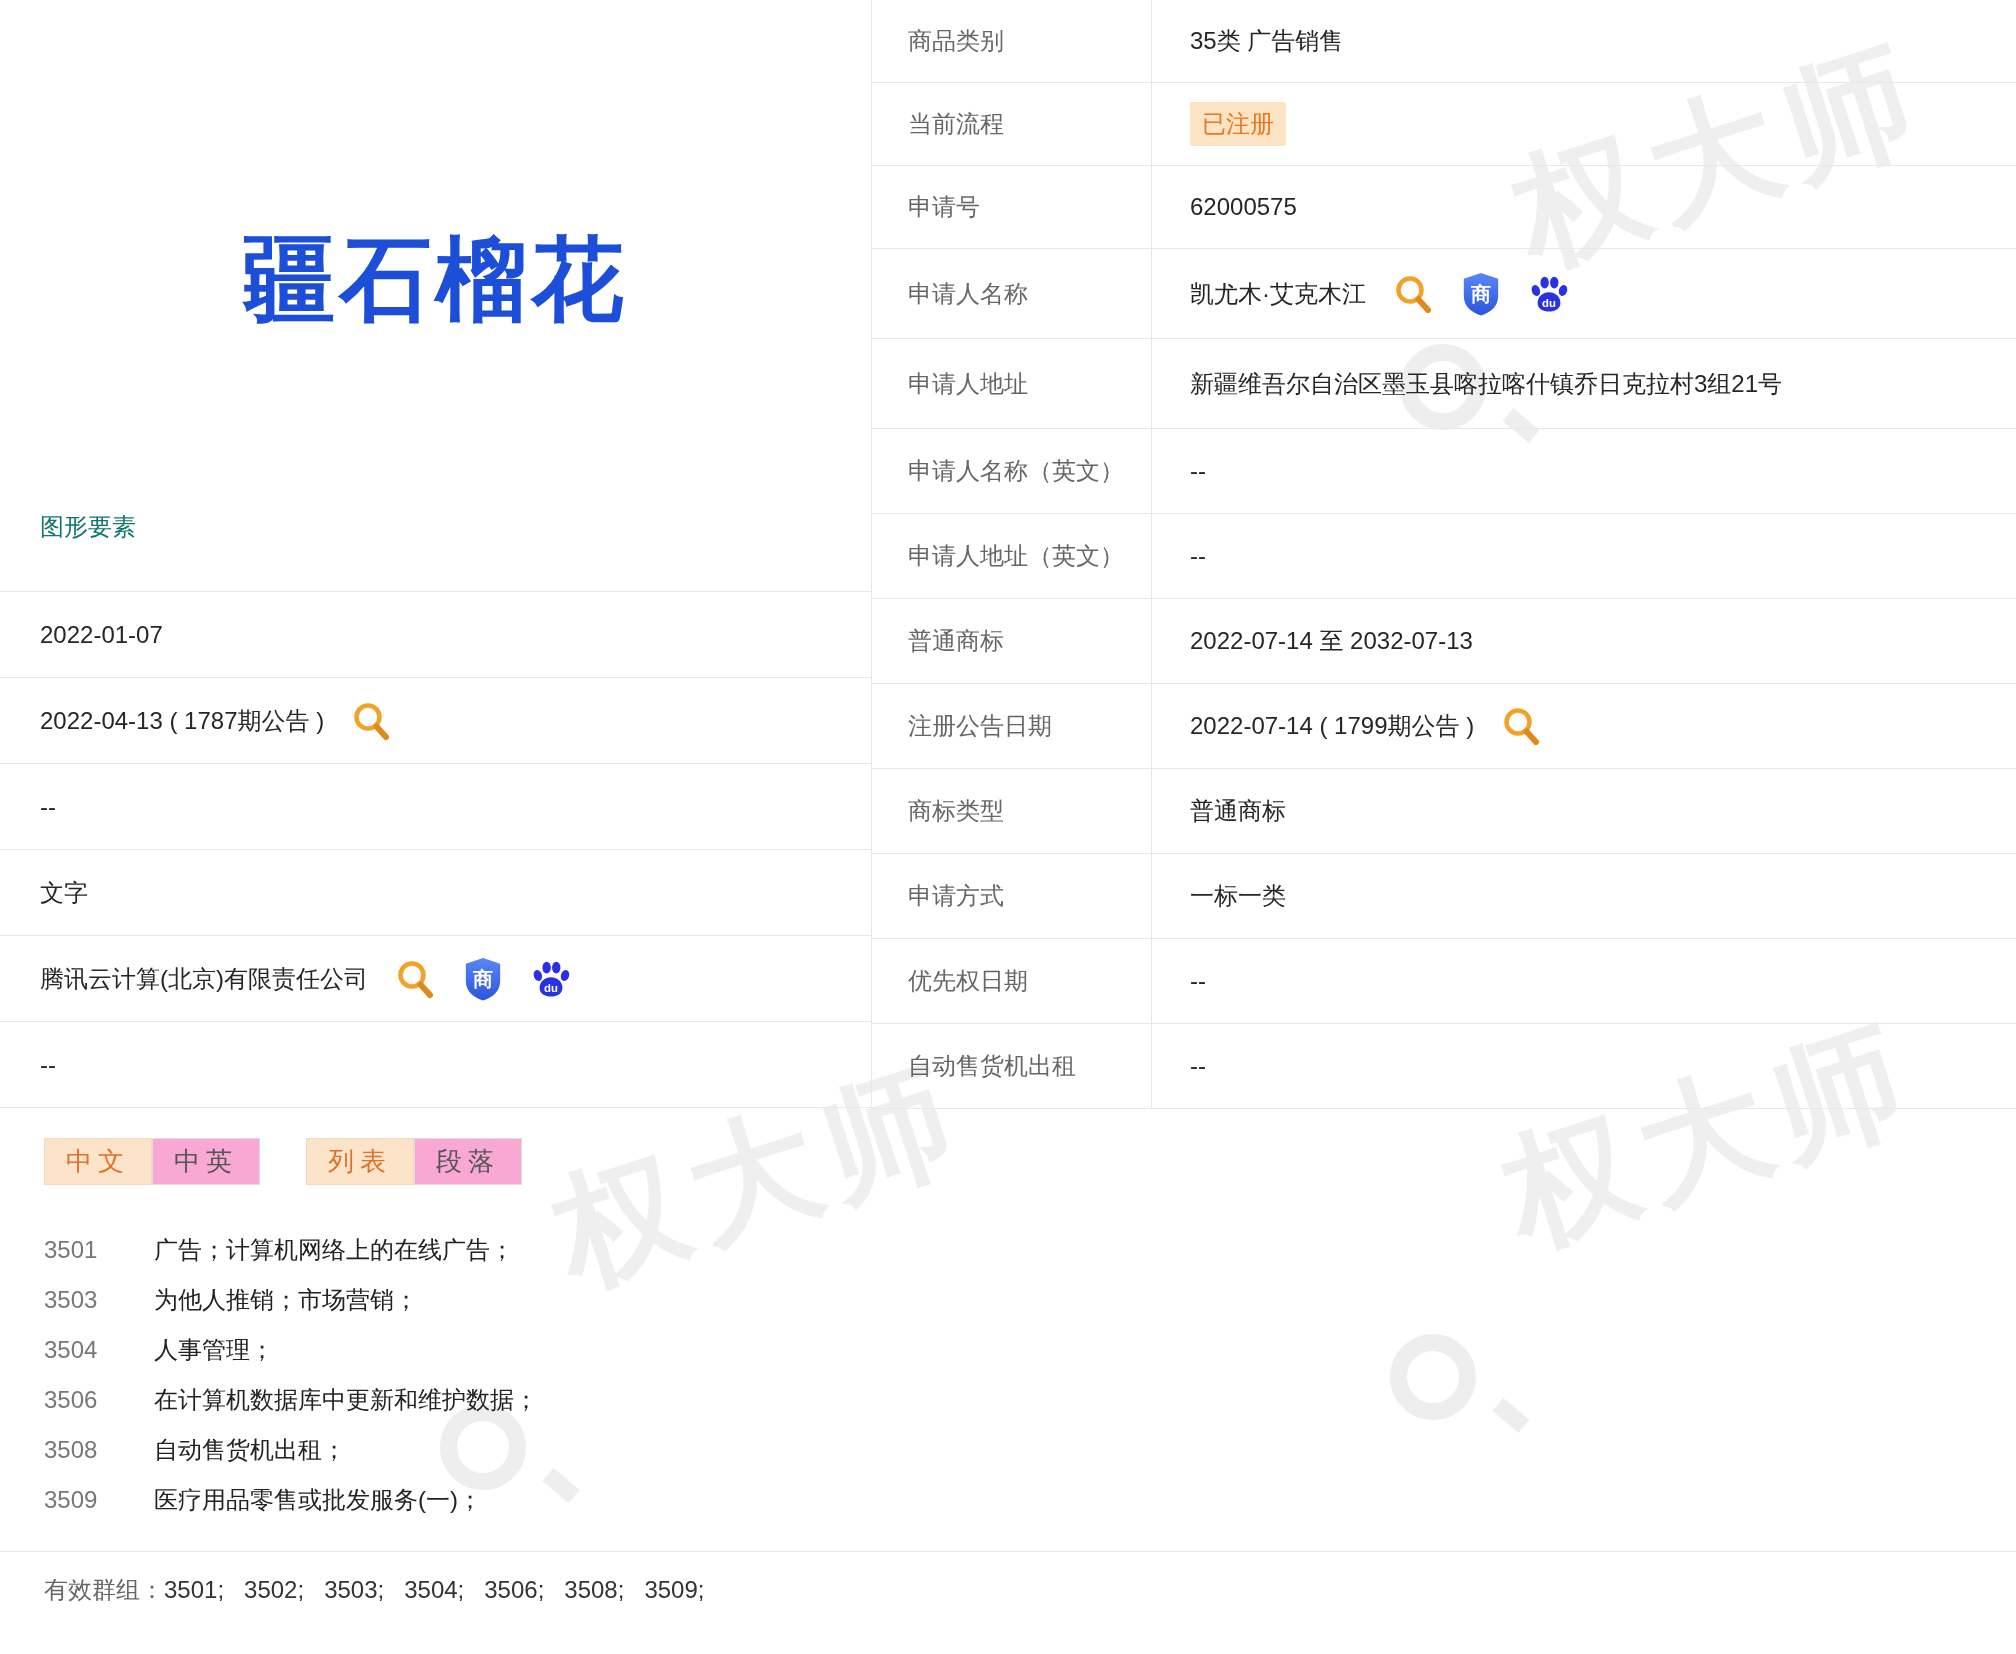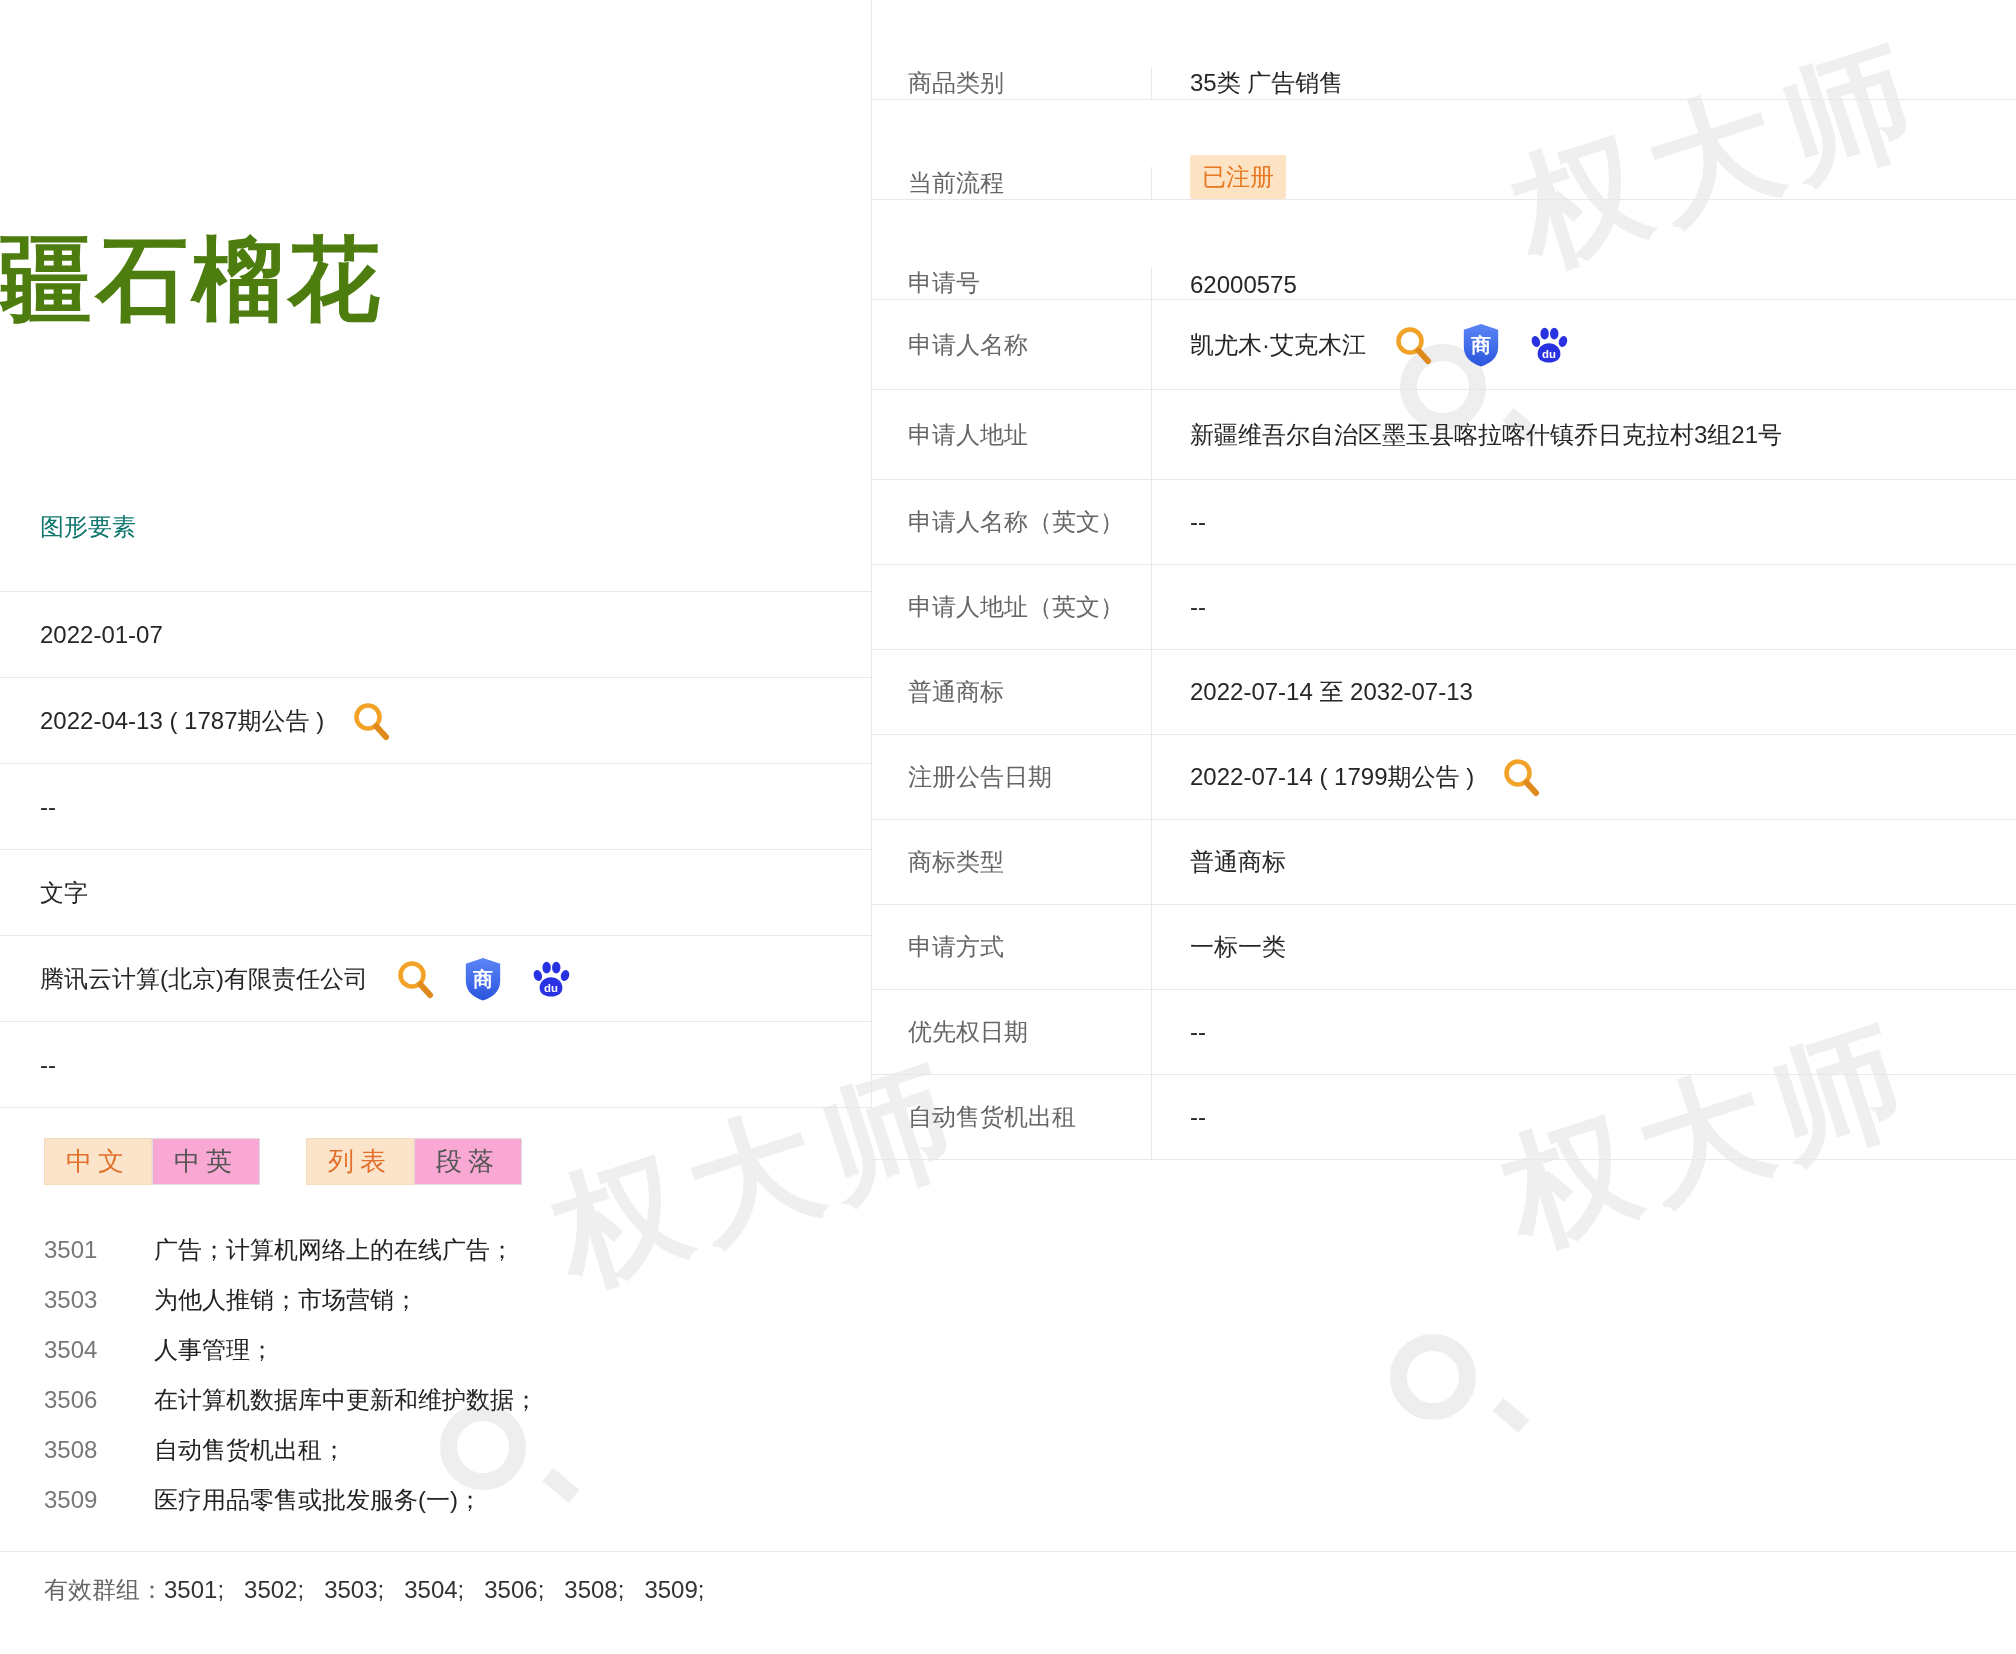--- a/index.html
+++ b/index.html
@@ -15,29 +15,29 @@
     background:#eeeeee; transform:rotate(40deg); }
   .wm-text { position:absolute; left:110px; top:0; font-size:128px; font-weight:700;
     letter-spacing:12px; color:#efefef; transform:rotate(-18deg); white-space:nowrap; }
 
   
   .top { position:relative; z-index:1; display:flex; width:2016px; height:1108px; }
   .left-panel { width:871px; }
   .right-panel { flex:1; border-left:1px solid #e8e8e8; }
 
   .brand-cell { position:relative; height:592px; border-bottom:1px solid #e8e8e8; }
-  .brand-name { padding-top:218px; text-align:left; font-size:92px; font-weight:700;
-    color:#4d7c0f; letter-spacing:4px; }
+  .brand-name { padding-top:218px; text-align:center; font-size:92px; font-weight:700;
+    color:#1d4ed8; letter-spacing:4px; }
   .figurative { position:absolute; left:40px; bottom:48px; font-size:24px; color:#0f766e; }
 
   .left-row { height:86px; display:flex; align-items:center; gap:26px;
     padding-left:40px; border-bottom:1px solid #e8e8e8; font-size:24px; color:#262626; }
 
   .trow { display:flex; height:85px; border-bottom:1px solid #e8e8e8; }
-  .trow:nth-child(-n+3) { height:100px;align-items:flex-end; }
+  .trow:nth-child(-n+3) { height:83px; }
   .trow:nth-child(4), .trow:nth-child(5) { height:90px; }
   .tlabel { width:280px; display:flex; align-items:center; padding-left:36px;
     font-size:24px; color:#666; border-right:1px solid #e8e8e8; }
   .tvalue { flex:1; display:flex; align-items:center; gap:26px; padding-left:38px;
     font-size:24px; color:#262626; }
 
   .status-badge { display:inline-block; padding:6px 12px; background:#fbe3c4;
     color:#e87722; font-size:24px; border-radius:2px; }
 
   .icon-btn { display:inline-flex; align-items:center; cursor:pointer; }

